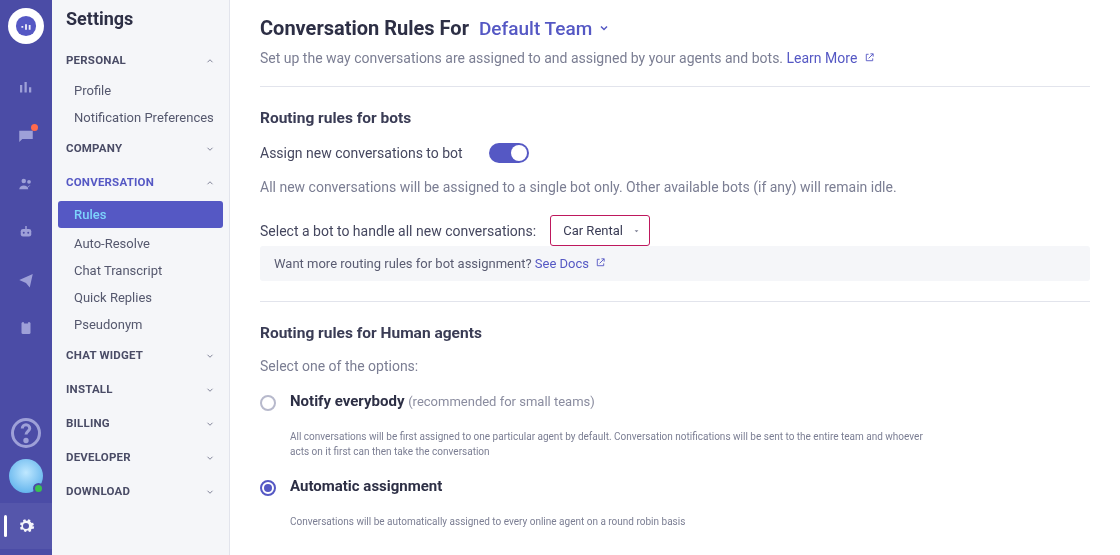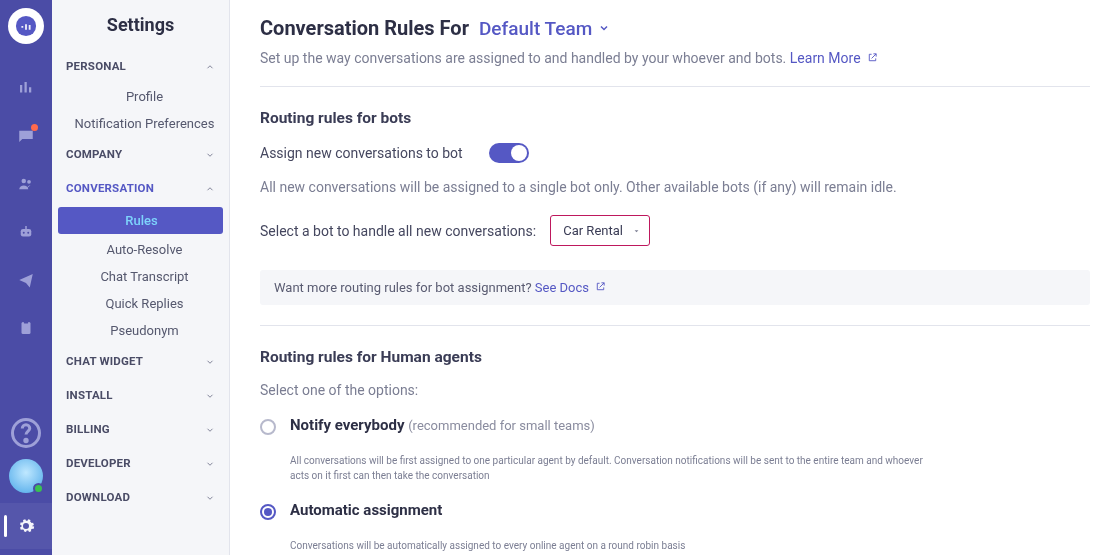--- a/index.html
+++ b/index.html
@@ -15,21 +15,21 @@
   .rail-dot { position: absolute; top: 6px; right: 6px; width: 7px; height: 7px; background: #ff6a4d; border-radius: 50%; }
   .rail-bottom { margin-top: auto; width: 100%; display: flex; flex-direction: column; align-items: center; padding-bottom: 6px; }
   .rail-help { width: 36px; height: 36px; display:flex;align-items:center;justify-content:center; color:#9ea0d8; cursor:pointer; margin-bottom:8px;}
   .rail-avatar { width: 34px; height: 34px; border-radius: 50%; background: radial-gradient(circle at 50% 40%, #bfe8ff, #4aa6e8); margin-bottom:10px; position: relative; cursor:pointer;}
   .rail-avatar .presence { position:absolute; right:-1px; bottom:-1px; width:11px;height:11px;background:#3ac150;border:2px solid #4b4ca6;border-radius:50%; }
   .rail-gear { width: 52px; height: 46px; display:flex;align-items:center;justify-content:center; background: rgba(255,255,255,0.06); color:#fff; cursor:pointer;}
   .rail-gear-wrap { display:flex; align-items:center; width:100%; justify-content:center; position:relative;}
   .rail-gear-wrap .tick { position:absolute; left:4px; width:3px;height:22px;background:#fff;border-radius:2px; }
 
   
-  .sidebar { width: 178px; background: #f5f6f9; border-right: 1px solid #e2e4ec; padding-top: 14px; text-align: center; }
+  .sidebar { width: 178px; background: #f5f6f9; border-right: 1px solid #e2e4ec; padding-top: 8px; }
   .sidebar-title { font-size: 18px; font-weight: 700; color: #2d2f45; padding: 0 14px 14px; }
   .section { }
   .section-head { display: flex; align-items: center; justify-content: space-between; padding: 10px 14px; font-size: 11.5px; font-weight: 700; color: #4a4c66; letter-spacing: .2px; cursor: pointer; }
   .section-head.active { color: #5558c4; }
   .sub-item { display: block; padding: 6px 14px 6px 22px; font-size: 13px; color: #55586e; cursor: pointer; }
   .sub-item.current { background: #5558c4; color: #7dd3fc; border-radius: 3px; margin: 2px 6px 2px 6px; padding-left: 16px; font-weight:500;}
   .chev { width: 10px; height: 10px; display:inline-block; }
   .chev svg { width:10px;height:10px; }
 
   
@@ -39,21 +39,21 @@
   .team-select { color: #5558c4; font-size: 19px; font-weight: 500; display:inline-flex; align-items:center; gap:6px; cursor:pointer;}
   .subtext { color: #7b7e93; font-size: 14px; margin-top:10px; }
   .learn { color: #5558c4; cursor:pointer;margin-top:32px; }
   .divider { height:1px; background:#e2e4ec; margin: 20px 0 22px; }
 
   .block-title { font-size: 15.5px; font-weight: 700; color: #3a3c55; margin-bottom: 16px; }
   .row { display:flex; align-items:center; gap: 26px; margin-bottom: 16px; font-size:14px; color:#45475f;}
   .toggle { width:40px;height:20px;background:#5558c4;border-radius:10px;position:relative;cursor:pointer;}
   .toggle .knob { width:16px;height:16px;background:#fff;border-radius:50%;position:absolute;top:2px;right:2px; }
   .hint { color:#7b7e93; font-size:14px; margin-bottom: 20px; }
-  .select-row { display:flex;align-items:center;gap:14px; font-size:14px; color:#45475f; margin-bottom: 24px;}
+  .select-row { display:flex;align-items:center;gap:14px; font-size:14px; color:#45475f; }
   .dropdown { border:1px solid #be185d; border-radius:3px; padding:7px 26px 7px 12px; font-size:13px; color:#3a3c55; position:relative; cursor:pointer; background:#fff; }
   .dropdown .caret { position:absolute; right:8px; top:50%; transform:translateY(-50%); }
   .banner { background:#f5f6f9; padding:10px 14px; font-size:13px; color:#5a5c72; border-radius:3px; }
   .banner a { color:#5558c4; text-decoration:none; cursor:pointer; }
   .divider2 { height:1px; background:#e2e4ec; margin: 20px 0 22px; }
 
   .opt { display:flex; gap:14px; margin-bottom: 18px; }
   .radio { width:16px;height:16px;border:2px solid #b7b9cc;border-radius:50%; margin-top:3px; cursor:pointer; flex-shrink:0; position:relative;}
   .radio.selected { border-color:#5558c4; }
   .radio.selected::after { content:""; width:8px;height:8px;background:#5558c4;border-radius:50%; position:absolute; top:2px;left:2px;}
@@ -214,21 +214,21 @@
     <div class="page-head">
       <h1>Conversation Rules For</h1>
       <span class="team-select">
         <span>Default Team</span>
         <svg width="12" height="12" viewBox="0 0 24 24" fill="none" stroke="#5558c4" stroke-width="3">
             <path d="M6 9l6 6 6-6"></path>
           </svg>
       </span>
     </div>
     <div class="subtext">
-      <span>Set up the way conversations are assigned to and handled by your whoever and bots.</span>
+      <span>Set up the way conversations are assigned to and assigned by your agents and bots.</span>
       <span class="learn">
         <span>Learn More</span>
         <span class="ext">
             <svg viewBox="0 0 24 24" fill="none" stroke="#5558c4" stroke-width="2">
               <path d="M14 4h6v6M20 4L10 14M19 14v5H5V5h5"></path>
             </svg>
           </span>
       </span>
     </div>
     <div class="divider"></div>

